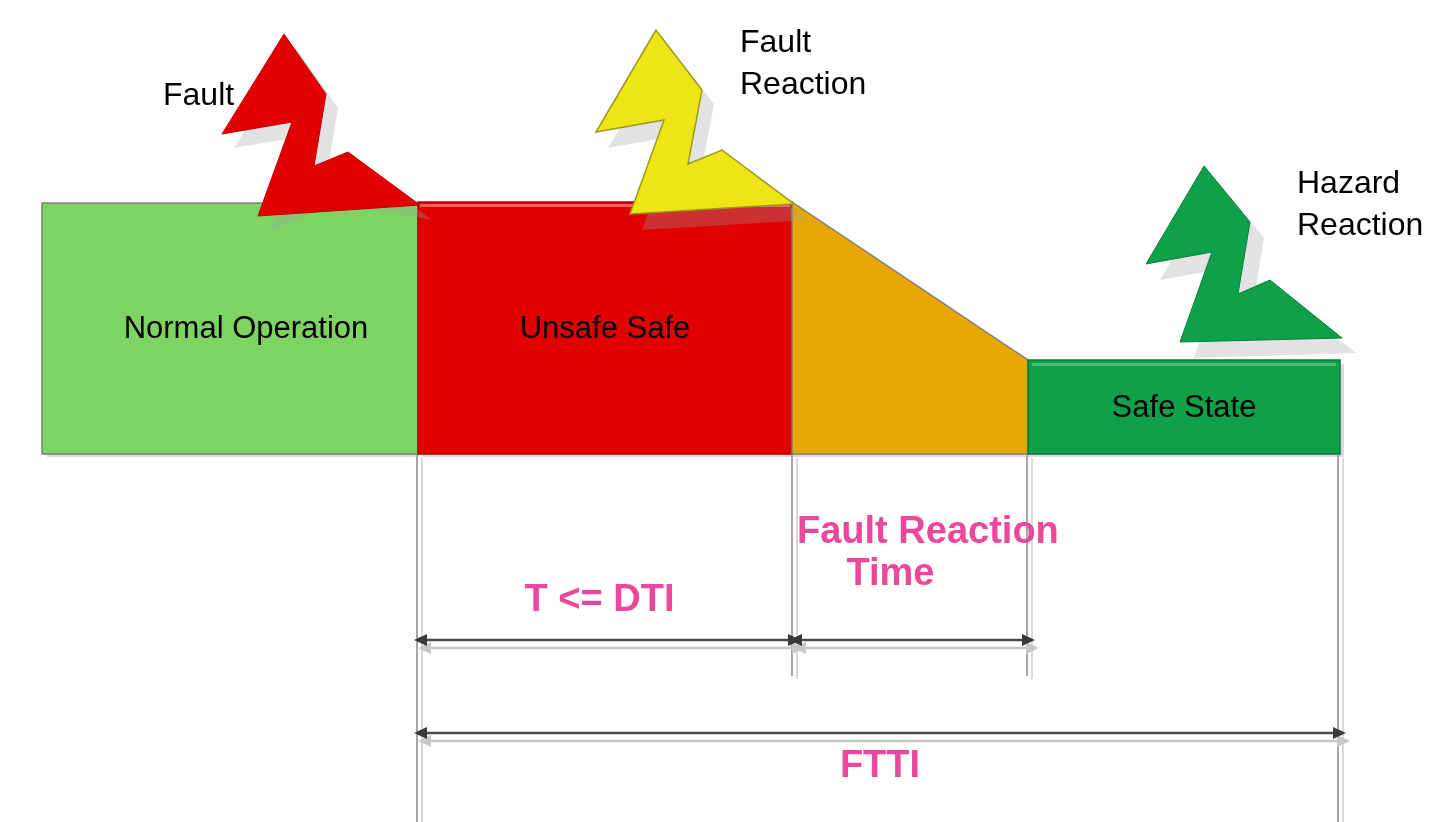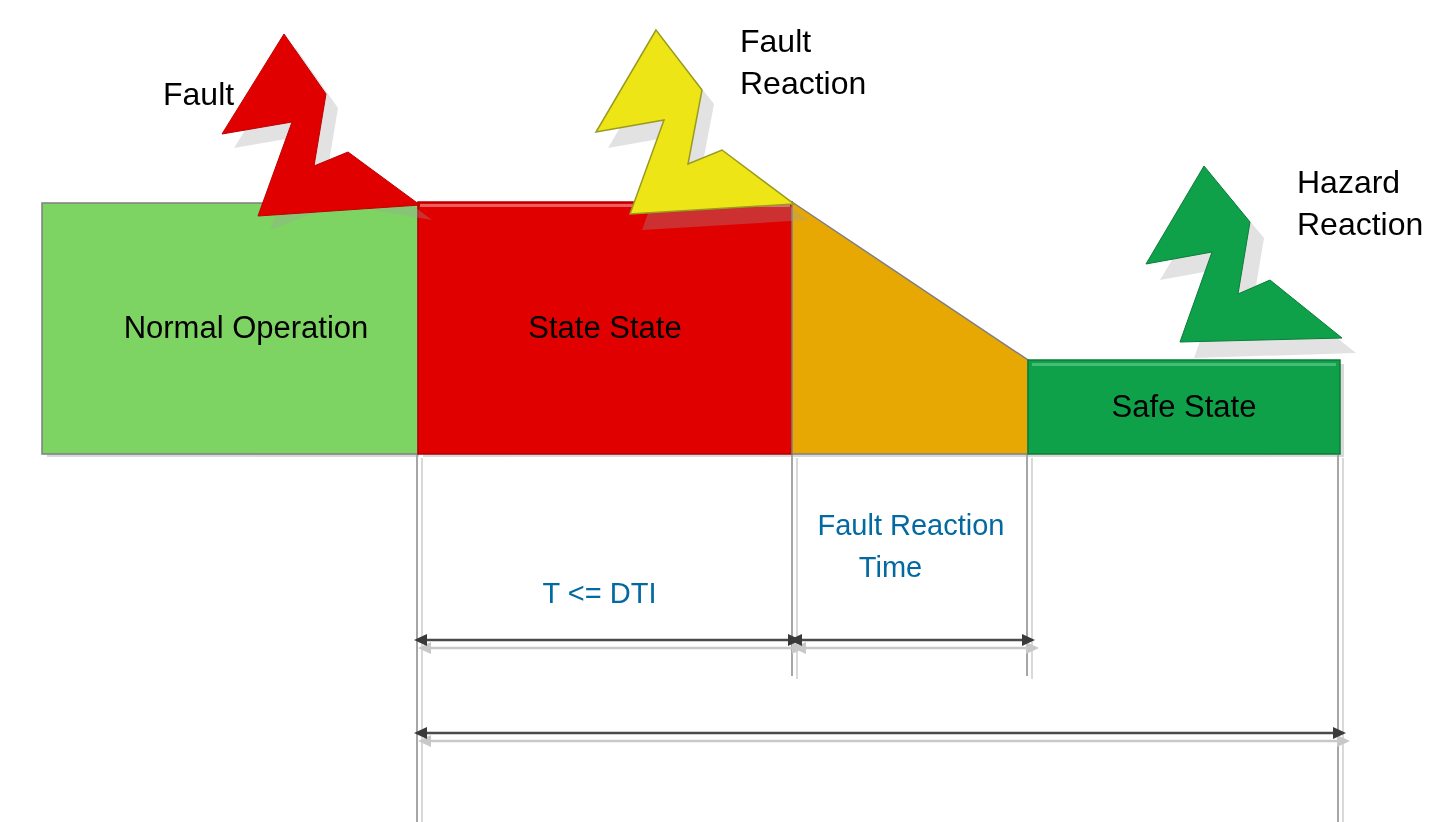--- a/index.html
+++ b/index.html
@@ -33,23 +33,23 @@
   .state-label {
     font-size: 31px;
     color: #000000;
     text-align: center;
   }
   .callout-label {
     font-size: 32px;
     color: #000000;
   }
   .metric-label {
-    font-size: 29px;
-    font-weight: normal;
-    color: #0369a1;
+    font-size: 38px;
+    font-weight: bold;
+    color: #ec4899;
     text-align: center;
   }
 </style>
 </head>
 <body>
 
 <div id="canvas">
 
   <svg class="svg-layer" viewBox="0 0 1431 822" xmlns="http://www.w3.org/2000/svg">
 
@@ -129,31 +129,32 @@
 
     <g>
       <polygon opacity="0.3" points="1210,175 1152,272 1218,260 1186,350 1348,345 1276,288 1244,302 1256,230" fill="#A0A0A0" transform="translate(8,8)"></polygon>
       <polygon points="1204,166 1146,264 1212,252 1180,342 1342,338 1270,280 1238,294 1250,222" fill="#0FA04A" stroke="#0B7C39" stroke-width="1"></polygon>
     </g>
 
   </svg>
 
   <div class="txt state-label" style="left:42px; top:310px; width:408px;">Normal Operation</div>
 
-  <div class="txt state-label" style="left:418px; top:310px; width:374px;">State State</div>
+  <div class="txt state-label" style="left:418px; top:310px; width:374px;">Unsafe Safe</div>
 
   <div class="txt state-label" style="left:1028px; top:389px; width:312px;">Safe State</div>
 
   <div class="txt callout-label" style="left:163px; top:76px;">Fault</div>
 
   <div class="txt callout-label" style="left:740px; top:23px;">Fault</div>
   <div class="txt callout-label" style="left:740px; top:65px;">Reaction</div>
 
   <div class="txt callout-label" style="left:1297px; top:164px;">Hazard</div>
   <div class="txt callout-label" style="left:1297px; top:206px;">Reaction</div>
 
   <div class="txt metric-label" style="left:417px; top:576px; width:365px;">T &lt;= DTI</div>
 
   <div class="txt metric-label" style="left:797px; top:508px; width:228px;">Fault Reaction</div>
   <div class="txt metric-label" style="left:797px; top:550px; width:187px;">Time</div>
 
+  <div class="txt metric-label" style="left:427px; top:742px; width:906px;">FTTI</div>
 
 </div>
 
 </body></html>

